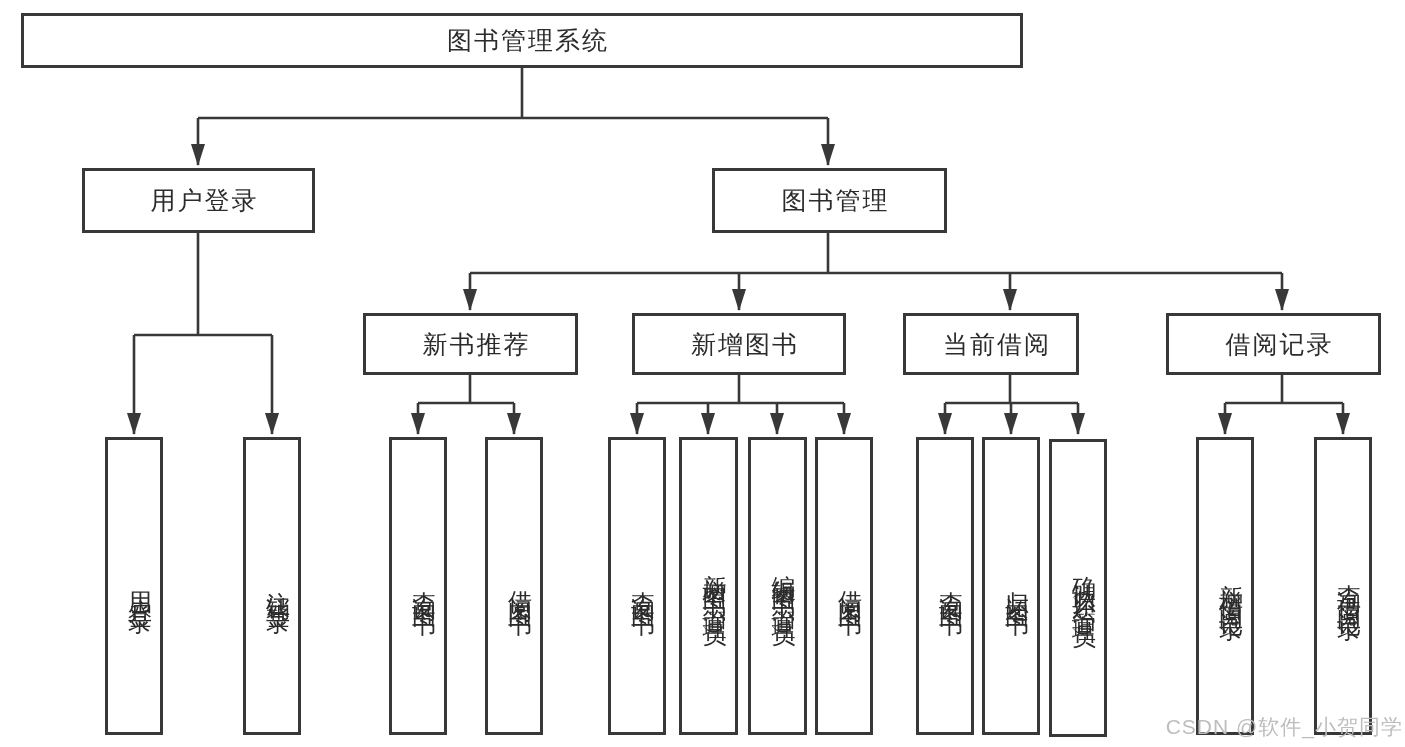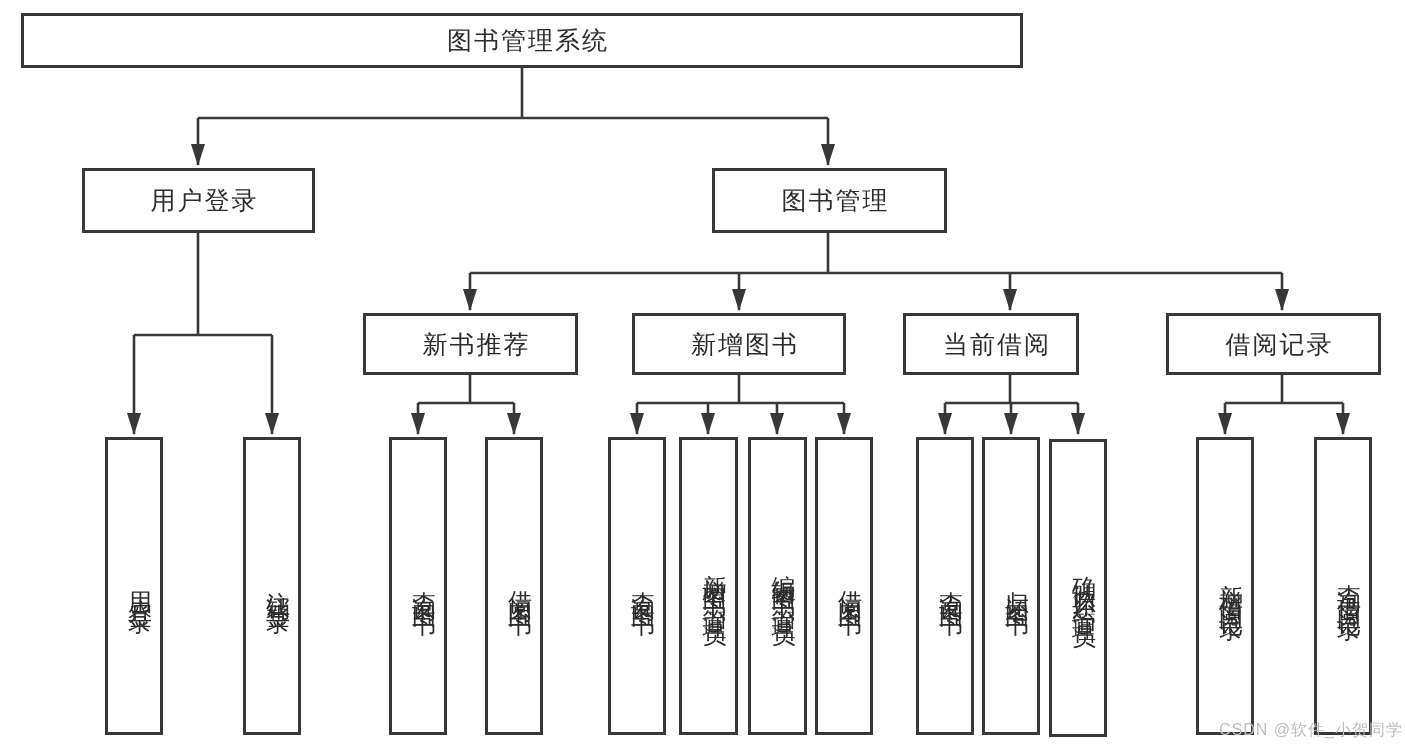--- a/index.html
+++ b/index.html
@@ -42,21 +42,21 @@
     writing-mode: vertical-rl;
     text-orientation: mixed;
     font-size: 24px;
     line-height: 1;
     letter-spacing: 7px;
   }
   .watermark {
     position: absolute;
     right: 2px;
     bottom: 6px;
-    font-size: 16px;
+    font-size: 21px;
     color: #bdbdbd;
     letter-spacing: 1px;
     z-index: 2;
     white-space: nowrap;
   }
 </style>
 </head>
 <body>
 
 <div class="canvas">

